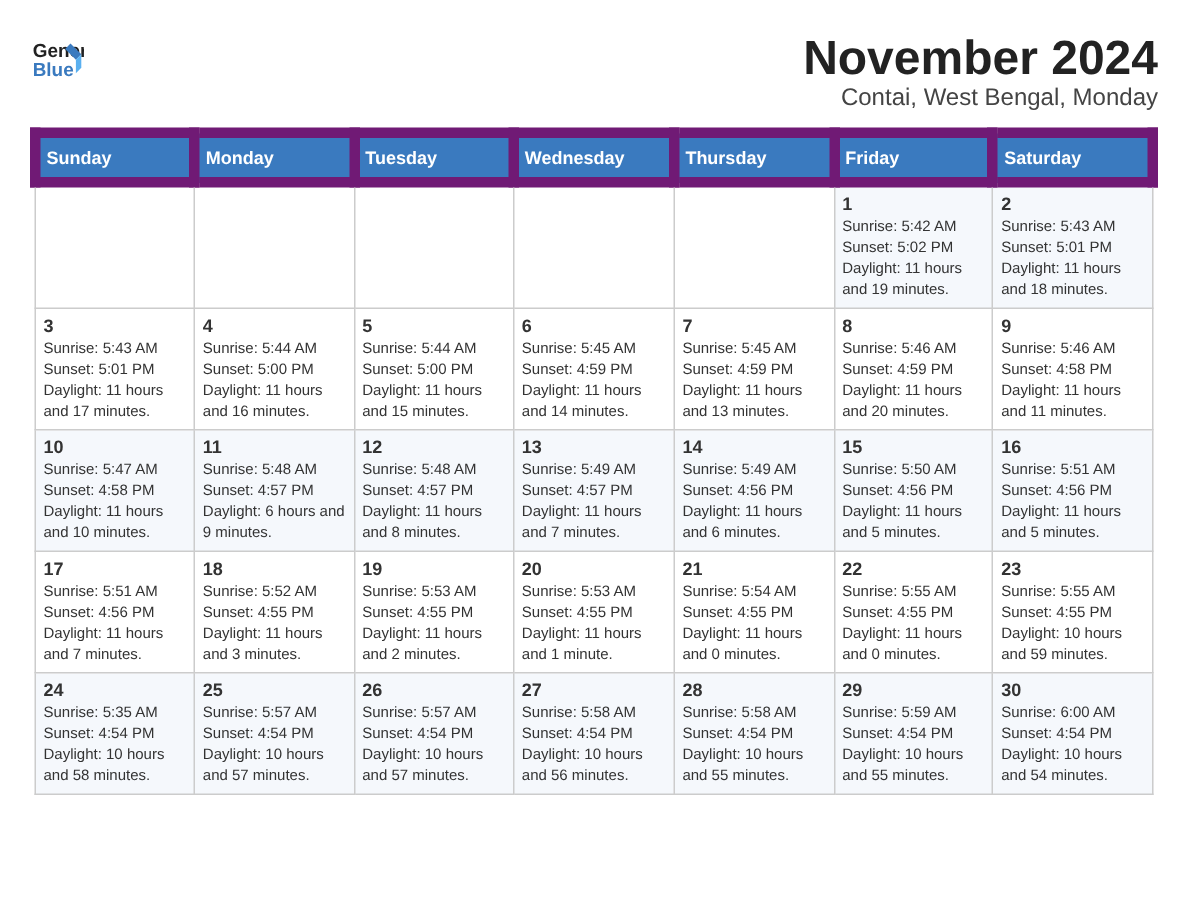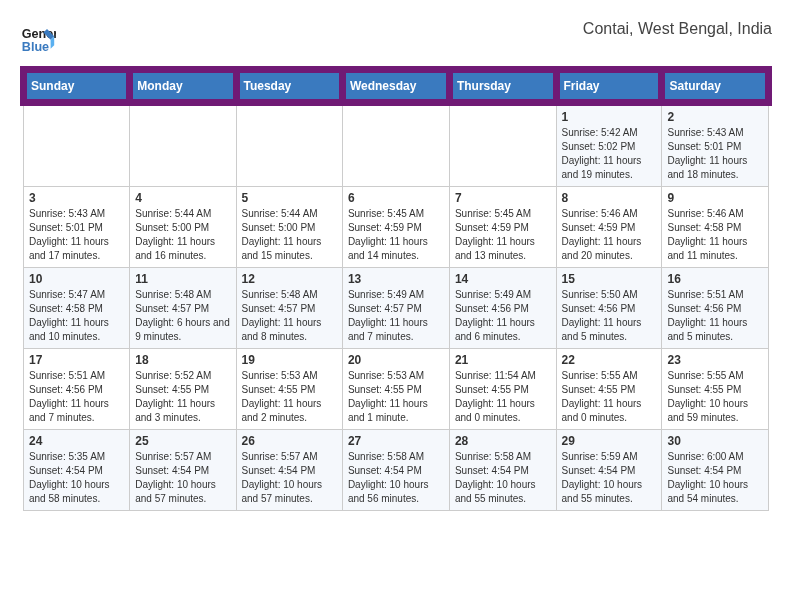--- a/index.html
+++ b/index.html
@@ -86,21 +86,22 @@
 <div class="header">
   <div class="logo">
     <svg class="logo-icon" viewBox="0 0 40 40">
       <text x="2" y="20" font-size="14" font-weight="bold" fill="#222">General</text>
       <text x="2" y="34" font-size="14" font-weight="bold" fill="#3a7abf">Blue</text>
       <polygon points="30,10 38,18 34,22 26,14" fill="#3a7abf"></polygon>
       <polygon points="34,22 38,18 38,28 34,32" fill="#5ab0f0"></polygon>
     </svg>
   </div>
   <div class="title-block">
-    <div class="location">Contai, West Bengal, India</div>
+    <div class="month-title">November 2024</div>
+    <div class="location">Contai, West Bengal, Monday</div>
   </div>
 </div>
 
 <table class="calendar">
   <thead>
     <tr>
     <th>Sunday</th>
         <th>Monday</th>
         <th>Tuesday</th>
         <th>Wednesday</th>
@@ -197,21 +198,21 @@
         <td>
           <span class="day-num">19</span>
           <div class="cell-content"><span>Sunrise: 5:53 AM</span><br><span>Sunset: 4:55 PM</span><br><span>Daylight: 11 hours and 2 minutes.</span></div>
         </td>
         <td>
           <span class="day-num">20</span>
           <div class="cell-content"><span>Sunrise: 5:53 AM</span><br><span>Sunset: 4:55 PM</span><br><span>Daylight: 11 hours and 1 minute.</span></div>
         </td>
         <td>
           <span class="day-num">21</span>
-          <div class="cell-content"><span>Sunrise: 11:54 AM</span><br><span>Sunset: 4:55 PM</span><br><span>Daylight: 11 hours and 0 minutes.</span></div>
+          <div class="cell-content"><span>Sunrise: 5:54 AM</span><br><span>Sunset: 4:55 PM</span><br><span>Daylight: 11 hours and 0 minutes.</span></div>
         </td>
         <td>
           <span class="day-num">22</span>
           <div class="cell-content"><span>Sunrise: 5:55 AM</span><br><span>Sunset: 4:55 PM</span><br><span>Daylight: 11 hours and 0 minutes.</span></div>
         </td>
         <td>
           <span class="day-num">23</span>
           <div class="cell-content"><span>Sunrise: 5:55 AM</span><br><span>Sunset: 4:55 PM</span><br><span>Daylight: 10 hours and 59 minutes.</span></div>
         </td>
       </tr>

